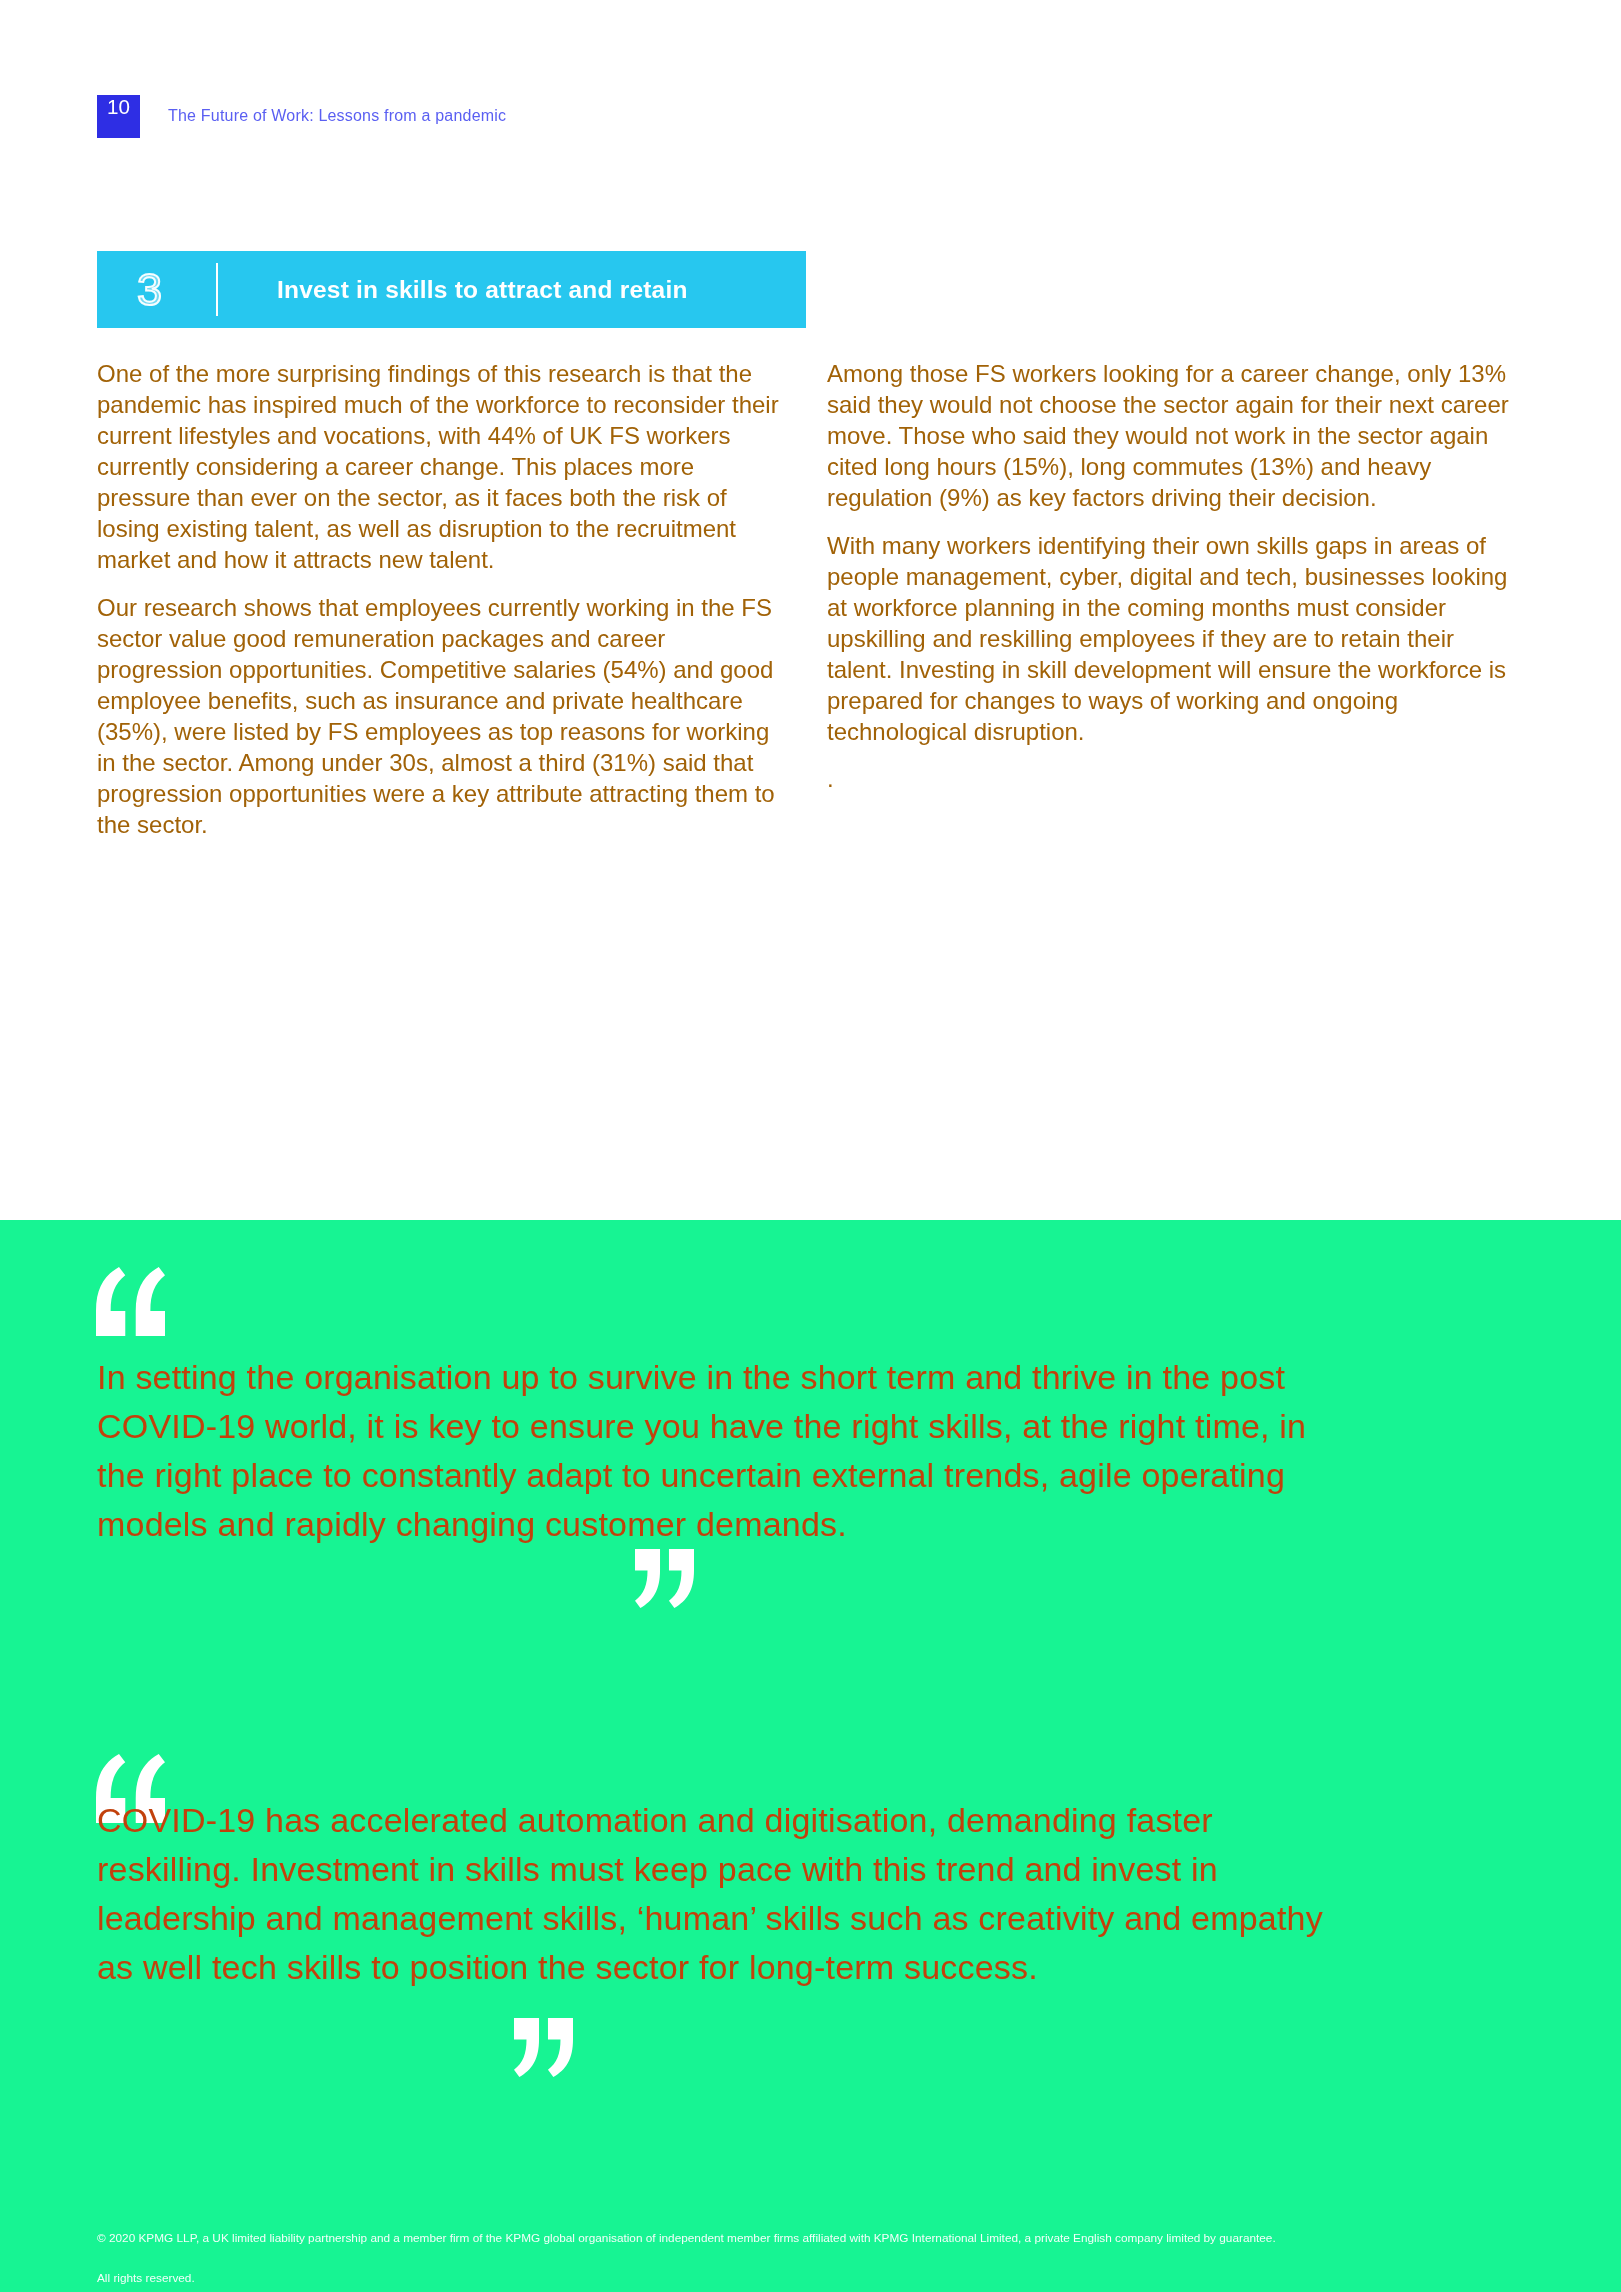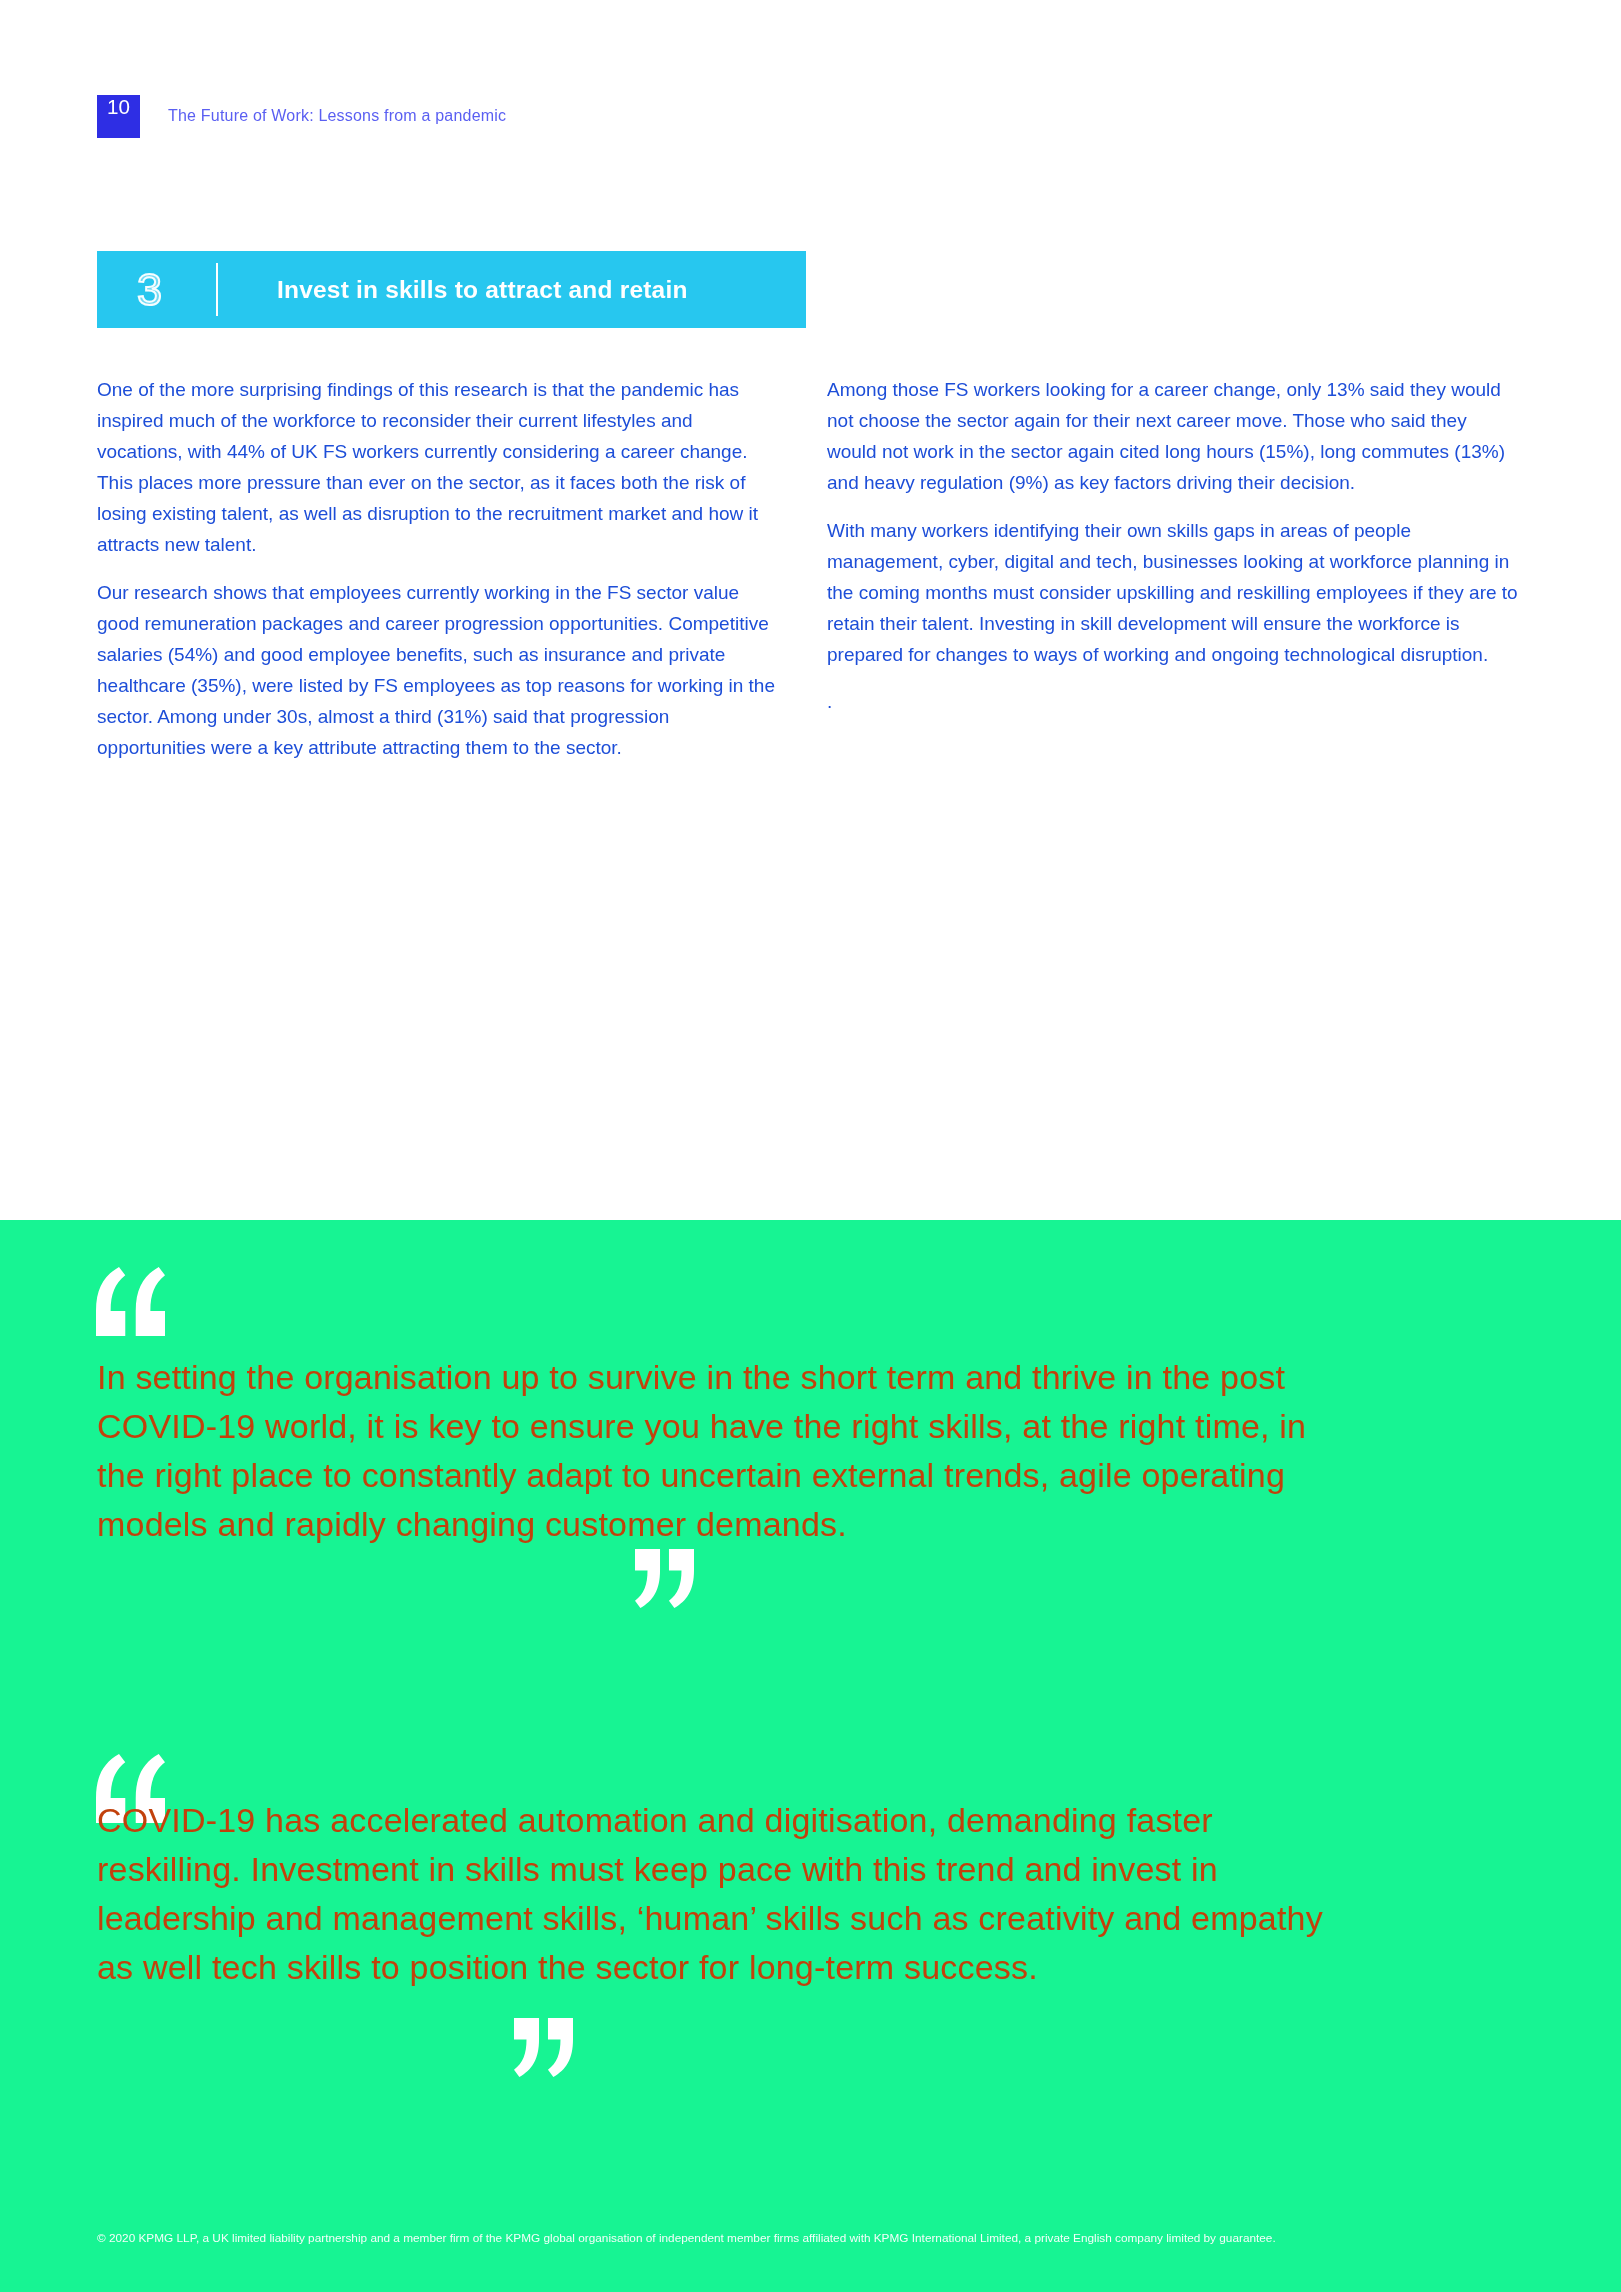--- a/index.html
+++ b/index.html
@@ -32,21 +32,21 @@
     -webkit-text-stroke:2px rgba(255,255,255,0.95);
   }
   .banner-divider {
     margin-left:49px; width:2px; height:53px; background:#ffffff;
   }
   .banner-title {
     margin-left:59px; font-size:24.5px; font-weight:bold; color:#ffffff;
     letter-spacing:0.2px;
   }
   
-  .col { position:absolute; top:374px; font-size:19px; line-height:31px; color:#1d4ed8; }
+  .col { position:absolute; top:358px; font-size:24px; line-height:31px; color:#a16207; }
   .col p { margin-bottom:16.7px; }
   .col-left  { left:97px;  width:686px; }
   .col-right { left:827px; width:692px; }
   
   .green-band {
     position:absolute; left:0; top:1220px; width:1621px; height:1072px;
     background:#17f493;
   }
   .green-band > div, .green-band > p { position:absolute; }
   .quote-mark svg { display:block; }
@@ -130,17 +130,18 @@
       <svg width="59" height="59" viewBox="0 0 66 66" aria-hidden="true">
         <g fill="#ffffff">
           <path d="M0 0 H28 V24 C28 46 20 58 6 66 L0 58 C10 50 14 40 14 24 H0 Z"></path>
           <path d="M38 0 H66 V24 C66 46 58 58 44 66 L38 58 C48 50 52 40 52 24 H38 Z"></path>
         </g>
       </svg>
     </div>
 
     <div class="page-footer">
       <div>© 2020 KPMG LLP, a UK limited liability partnership and a member firm of the KPMG global organisation of independent member firms affiliated with KPMG International Limited, a private English company limited by guarantee.</div>
+      <div>All rights reserved.</div>
     </div>
 
   </div>
 </div>
 
 
 </body></html>

